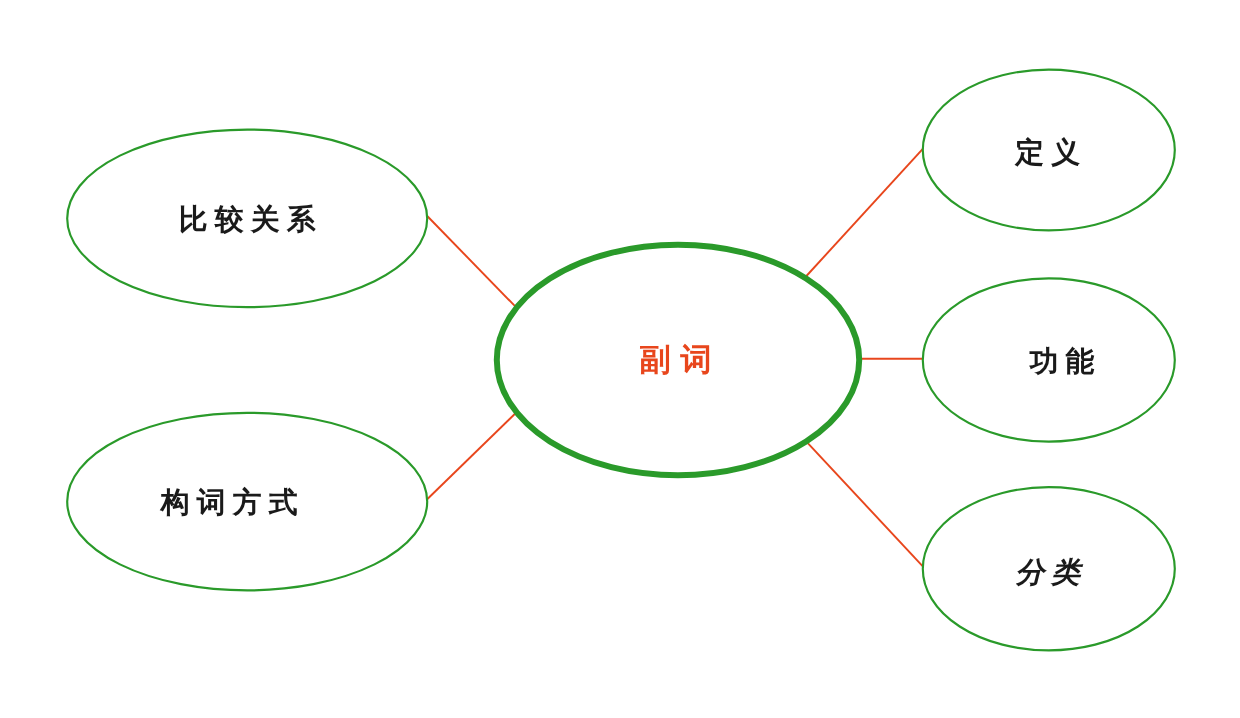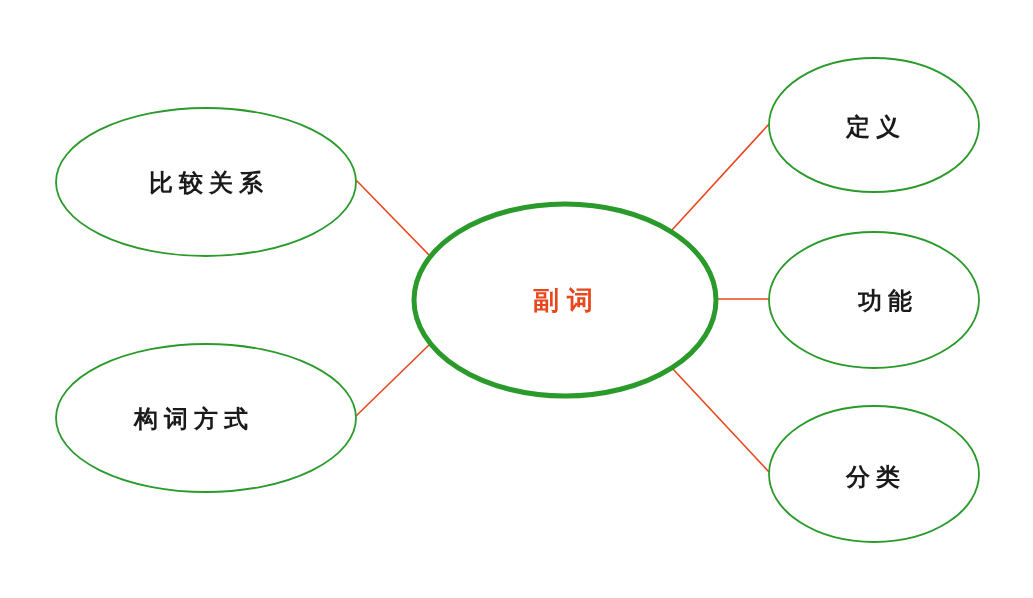--- a/index.html
+++ b/index.html
@@ -29,13 +29,13 @@
   <ellipse cx="874" cy="125" rx="105" ry="67" fill="#ffffff" stroke="#2a9a2a" stroke-width="1.8"></ellipse>
   <ellipse cx="874" cy="300" rx="105" ry="68" fill="#ffffff" stroke="#2a9a2a" stroke-width="1.8"></ellipse>
   <ellipse cx="874" cy="474" rx="105" ry="68" fill="#ffffff" stroke="#2a9a2a" stroke-width="1.8"></ellipse>
 </svg>
 
 <div class="label center-label" style="left:567px; top:300px;">副词</div>
 <div class="label" style="left:209px; top:183px;">比较关系</div>
 <div class="label" style="left:194px; top:419px;">构词方式</div>
 <div class="label" style="left:876px; top:127px;">定义</div>
 <div class="label" style="left:888px; top:301px;">功能</div>
-<div class="label" style="left:876px; top:477px;">分类</div>
+<div class="label" style="left:876px; top:477px;font-style:italic;">分类</div>
 
 </body></html>

